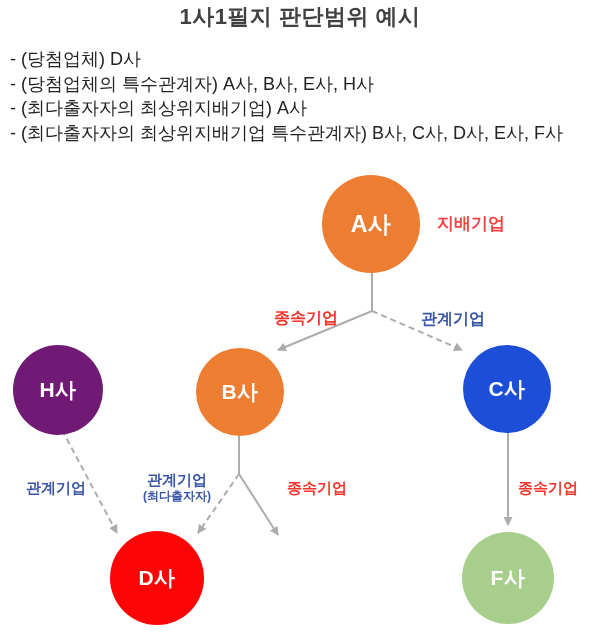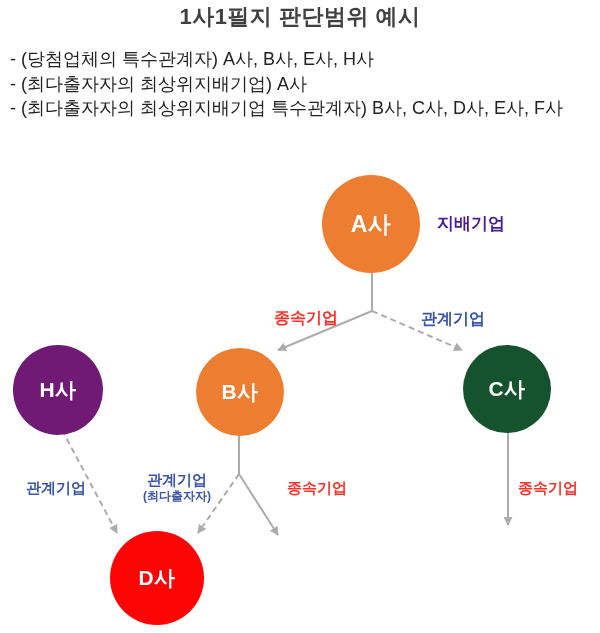--- a/index.html
+++ b/index.html
@@ -64,20 +64,21 @@
   .lbl-cf{left:548px;top:479px;transform:translateX(-50%);font-size:15px;}
 </style>
 </head>
 <body>
 
 <div class="stage">
 
   <div class="page-title">1사1필지 판단범위 예시</div>
 
   <div class="bullets">
+    <div class="bullet-line">- (당첨업체) D사</div>
     <div class="bullet-line">- (당첨업체의 특수관계자) A사, B사, E사, H사</div>
     <div class="bullet-line">- (최다출자자의 최상위지배기업) A사</div>
     <div class="bullet-line">- (최다출자자의 최상위지배기업 특수관계자) B사, C사, D사, E사, F사</div>
   </div>
 
   <svg class="edges" viewBox="0 0 600 633">
     <defs>
       <marker id="ah" markerWidth="10" markerHeight="9" refX="8" refY="4.5" orient="auto" markerUnits="userSpaceOnUse">
         <polygon points="0,0 9,4.5 0,9" fill="#ACACAC"></polygon>
       </marker>
@@ -88,24 +89,25 @@
     <line x1="62" y1="430" x2="117" y2="533" stroke-width="2" stroke-dasharray="6 4" marker-end="url(#ah)" stroke="#ACACAC"></line>
     <line x1="239" y1="434" x2="239" y2="474" stroke-width="2" stroke="#ACACAC"></line>
     <line x1="239" y1="474" x2="198" y2="533" stroke-width="2" stroke-dasharray="6 4" marker-end="url(#ah)" stroke="#ACACAC"></line>
     <line x1="239" y1="474" x2="278" y2="535" stroke-width="2" marker-end="url(#ah)" stroke="#ACACAC"></line>
     <line x1="508" y1="433" x2="508" y2="525" stroke-width="2" marker-end="url(#ah)" stroke="#ACACAC"></line>
   </svg>
 
   <div class="node node-a" style="background-color: rgb(237, 125, 49);">A사</div>
   <div class="node node-h" style="background-color: #701a75;">H사</div>
   <div class="node node-b" style="background-color: rgb(237, 125, 49);">B사</div>
-  <div class="node node-c" style="background-color: #14532d;">C사</div>
+  <div class="node node-c" style="background-color: #1d4ed8;">C사</div>
   <div class="node node-d" style="background-color: rgb(254, 5, 5);">D사</div>
+  <div class="node node-f" style="background-color: rgb(167, 207, 139);">F사</div>
 
-  <div class="edge-label lbl-parent" style="color: #4c1d95;">지배기업</div>
+  <div class="edge-label lbl-parent" style="color: #ef4444;">지배기업</div>
   <div class="edge-label lbl-ab" style="color: rgb(245, 52, 43);">종속기업</div>
   <div class="edge-label lbl-ac" style="color: rgb(58, 87, 167);">관계기업</div>
   <div class="edge-label lbl-hd" style="color: rgb(58, 87, 167);">관계기업</div>
   <div class="edge-label lbl-bd" style="color: rgb(58, 87, 167);">
     <span class="main">관계기업</span>
     <span class="sub">(최다출자자)</span>
   </div>
   <div class="edge-label lbl-be" style="color: rgb(245, 52, 43);">종속기업</div>
   <div class="edge-label lbl-cf" style="color: rgb(245, 52, 43);">종속기업</div>
 

